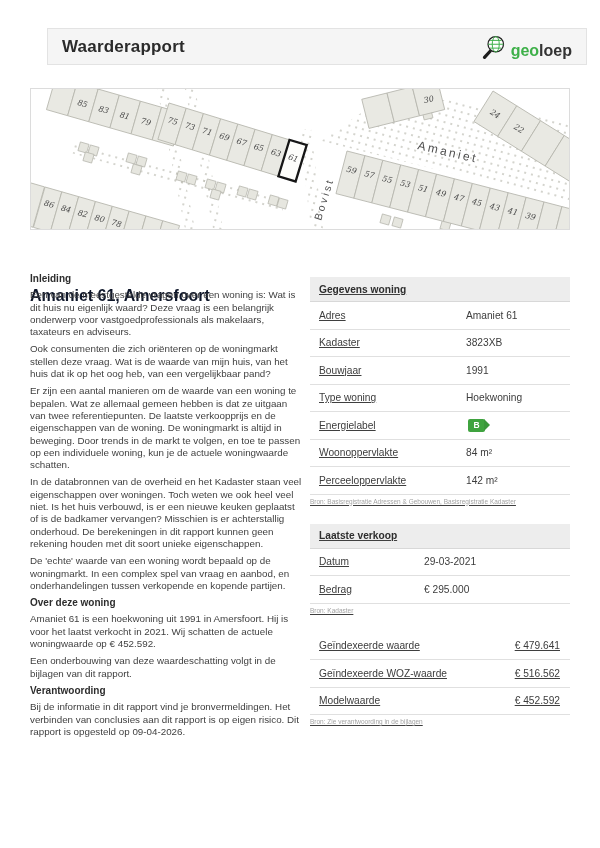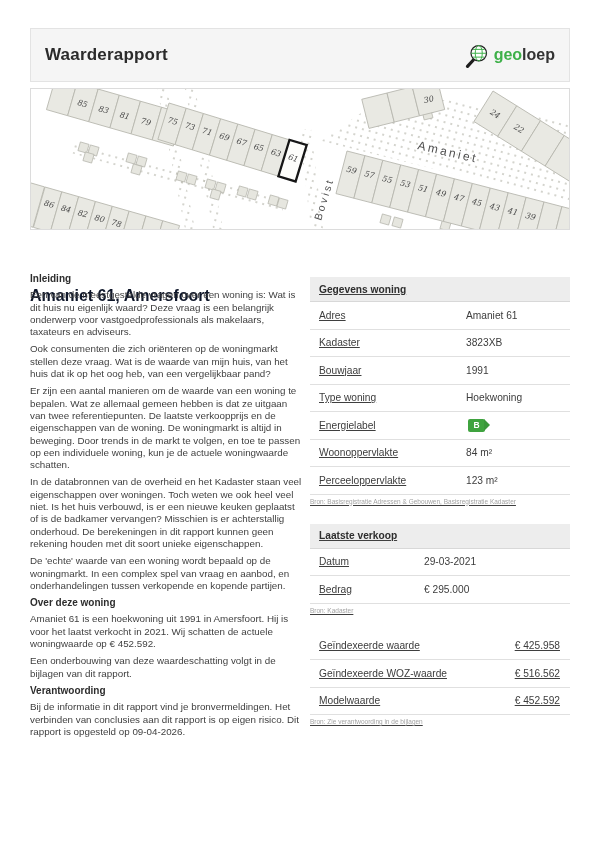--- a/index.html
+++ b/index.html
@@ -1,24 +1,24 @@
 <!DOCTYPE html>
 <html><head>
 <meta charset="utf-8">
 <style>
   html,body{margin:0;padding:0;background:#fff;}
   .page{position:relative;width:600px;height:848px;background:#fff;overflow:hidden;
         font-family:"Liberation Sans",sans-serif;color:#3f3f3f;}
 
   
-  .header{position:absolute;left:30px;top:28px;width:540px;height:54px;background:#f5f5f5;
+  .header{position:absolute;left:47px;top:28px;width:540px;height:37px;background:#f5f5f5;
           border:1px solid #e3e3e3;box-sizing:border-box;display:flex;align-items:center;
           justify-content:space-between;padding:0 14px;}
   .header h1{margin:0;font-size:17px;font-weight:bold;color:#2b2b2b;letter-spacing:.2px;}
-  .logo{display:flex;align-items:center;gap:4px;}
+  .logo{display:flex;align-items:flex-end;gap:4px;}
   .logo .txt{font-size:16px;font-weight:600;}
   .logo .g{color:#3eb049;}
   .logo .l{color:#333;}
 
   
   .map{position:absolute;left:30px;top:88px;width:540px;height:142px;border:1px solid #dcdcdc;
        box-sizing:border-box;background:#fff;overflow:hidden;}
   .map svg{display:block;}
   .num{font:italic 8px "DejaVu Serif",serif;fill:#4a4a4a;text-anchor:middle;}
   .street{font-family:"Liberation Sans",sans-serif;fill:#4f4f4f;letter-spacing:2.5px;
@@ -255,42 +255,42 @@
           <span class="box">B</span>
           <span class="arrow"></span>
         </span>
       </div>
       <div class="trow">
         <span class="lbl">Woonoppervlakte</span>
         <span class="val-abs">84 m²</span>
       </div>
       <div class="trow">
         <span class="lbl">Perceeloppervlakte</span>
-        <span class="val-abs">123 m²</span>
+        <span class="val-abs">142 m²</span>
       </div>
       <div class="src">Bron: Basisregistratie Adressen &amp; Gebouwen, Basisregistratie Kadaster</div>
     </div>
 
     <div class="tbl">
       <div class="thead">Laatste verkoop</div>
       <div class="trow">
         <span class="lbl">Datum</span>
         <span class="val-abs2">29-03-2021</span>
       </div>
       <div class="trow">
         <span class="lbl">Bedrag</span>
         <span class="val-abs2">€ 295.000</span>
       </div>
       <div class="src">Bron: Kadaster</div>
     </div>
 
     <div class="tbl">
       <div class="trow">
         <span class="lbl">Geïndexeerde waarde</span>
-        <span class="val-right">€ 425.958</span>
+        <span class="val-right">€ 479.641</span>
       </div>
       <div class="trow">
         <span class="lbl">Geïndexeerde WOZ-waarde</span>
         <span class="val-right">€ 516.562</span>
       </div>
       <div class="trow">
         <span class="lbl">Modelwaarde</span>
         <span class="val-right">€ 452.592</span>
       </div>
       <div class="src">Bron: Zie verantwoording in de bijlagen</div>

